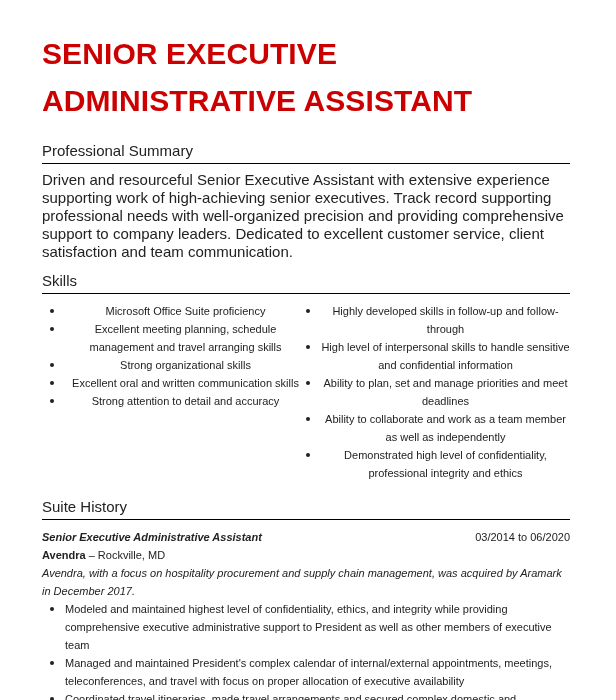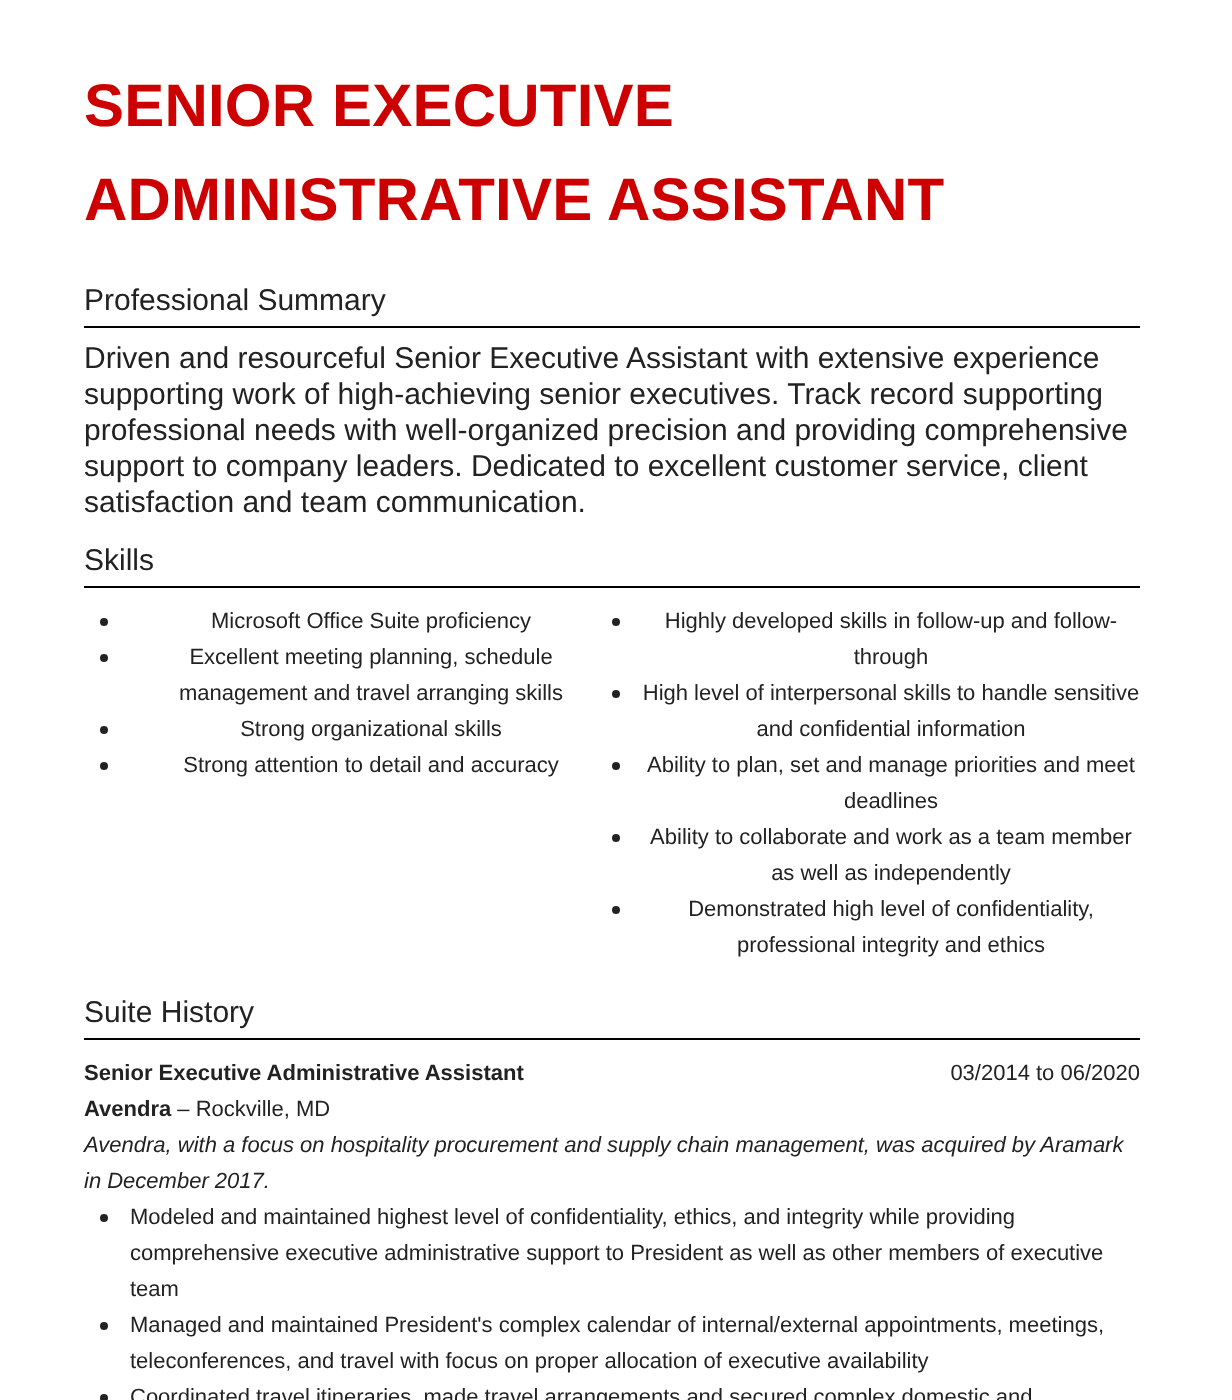--- a/index.html
+++ b/index.html
@@ -13,21 +13,21 @@
   .summary { font-size: 15px; line-height: 18px; margin-top: 7px; color: #222; }
   .skills-head { margin-top: 11px; }
   .skills { display: flex; margin-top: 8px; }
   .skills ul { list-style: none; width: 264px; text-align: center; }
   .skills li, .bullets li { position: relative; padding-left: 23px; font-size: 11px; line-height: 18px; }
   .skills li::before, .bullets li::before { content: ""; position: absolute; left: 8px; top: 7px; width: 4px; height: 4px; border-radius: 50%; background: #222; }
   .skills ul.right li { padding-left: 15px; }
   .skills ul.right li::before { left: 0; }
   .work-head { margin-top: 16px; }
   .job-row { display: flex; justify-content: space-between; margin-top: 8px; font-size: 11px; line-height: 18px; }
-  .job-title { font-weight: bold; }
+  .job-title { font-weight: bold; font-style: italic; }
   .company-line { font-size: 11px; line-height: 18px; }
   .company { font-weight: bold; }
   .desc { font-size: 11px; line-height: 18px; font-style: italic; }
   .bullets { list-style: none; }
 </style>
 </head>
 <body>
 
 <div class="page">
   <div class="title-wrap">
@@ -37,20 +37,21 @@
 
   <div class="section-head summary-head">Professional Summary</div>
   <p class="summary">Driven and resourceful Senior Executive Assistant with extensive experience supporting work of high-achieving senior executives. Track record supporting professional needs with well-organized precision and providing comprehensive support to company leaders. Dedicated to excellent customer service, client satisfaction and team communication.</p>
 
   <div class="section-head skills-head">Skills</div>
   <div class="skills">
     <ul class="left">
       <li>Microsoft Office Suite proficiency</li>
       <li>Excellent meeting planning, schedule management and travel arranging skills</li>
       <li>Strong organizational skills</li>
+      <li>Excellent oral and written communication skills</li>
       <li>Strong attention to detail and accuracy</li>
     </ul>
     <ul class="right">
       <li>Highly developed skills in follow-up and follow-through</li>
       <li>High level of interpersonal skills to handle sensitive and confidential information</li>
       <li>Ability to plan, set and manage priorities and meet deadlines</li>
       <li>Ability to collaborate and work as a team member as well as independently</li>
       <li>Demonstrated high level of confidentiality, professional integrity and ethics</li>
     </ul>
   </div>

